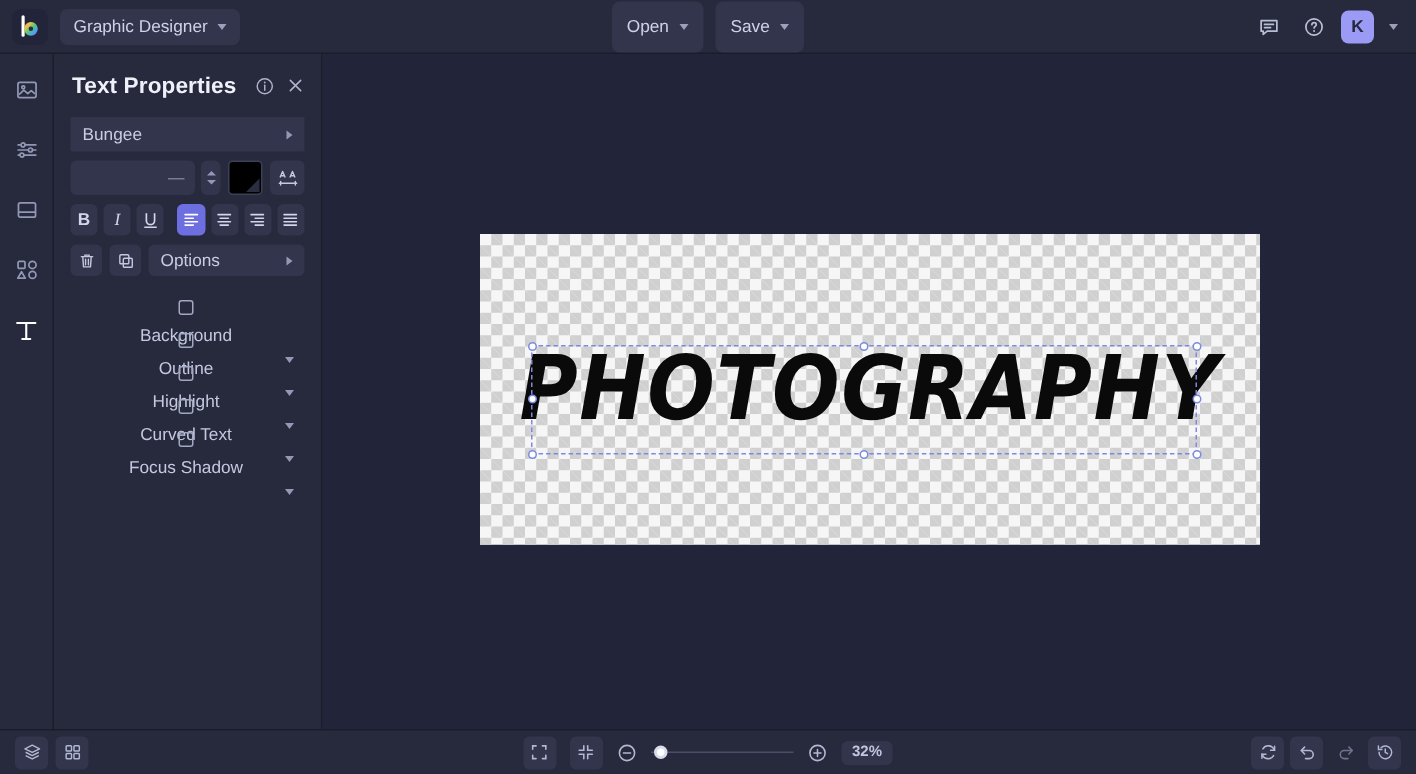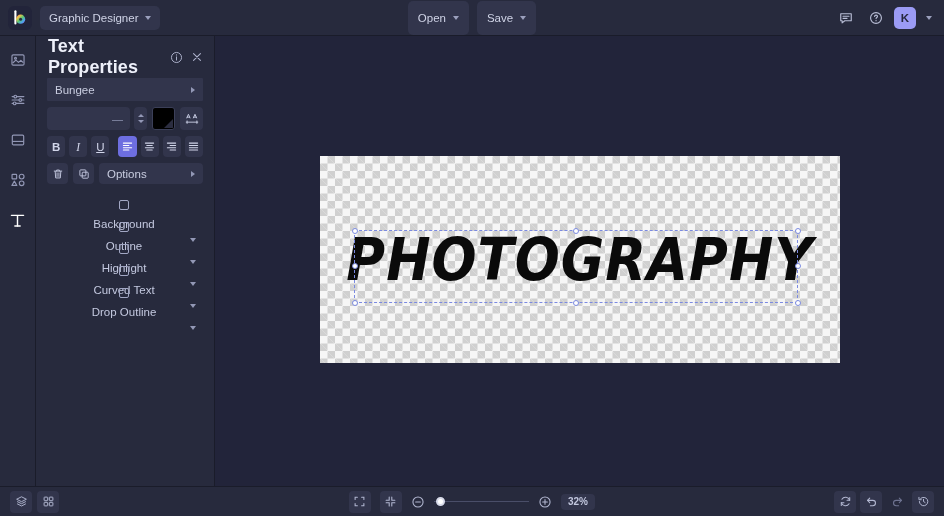--- a/index.html
+++ b/index.html
@@ -95,21 +95,21 @@
     width:179px; min-width:179px;
     background:#272a3d;
     border-right:1px solid #1a1c2a;
     display:flex; flex-direction:column;
     padding: 10px 0 0 0;
   }
   .panel-head {
     display:flex; align-items:center;
     padding: 0 11px 0 12px; height:22px; margin-bottom:10px;
   }
-  .panel-title { font-size:18px; font-weight:bold; color:#eef0fa; letter-spacing:.1px; }
+  .panel-title { font-size:15px; font-weight:bold; color:#eef0fa; letter-spacing:.1px; }
   .panel-head-icons { margin-left:auto; display:flex; align-items:center; gap:8px; }
   .phi { cursor:pointer; color:#aeb3cd; display:flex; }
 
   .panel-body { padding: 0 11px; display:flex; flex-direction:column; gap:6px; }
 
   .field {
     height:23px; background:#32354c; border-radius:1px;
     display:flex; align-items:center; padding:0 8px;
     font-size:11.5px; color:#c9cde0; cursor:pointer;
   }
@@ -541,21 +541,21 @@
           </div>
 
           <div class="acc">
             <span class="cbx"></span>
             <span>Curved Text</span>
             <span class="dn"></span>
           </div>
 
           <div class="acc">
             <span class="cbx"></span>
-            <span>Drop Outline</span>
+            <span>Focus Shadow</span>
             <span class="dn"></span>
           </div>
         </div>
 
       </div>
     </div>
 
     <div class="stage">
       <div class="canvas-wrap">
         <div class="checker"></div>

